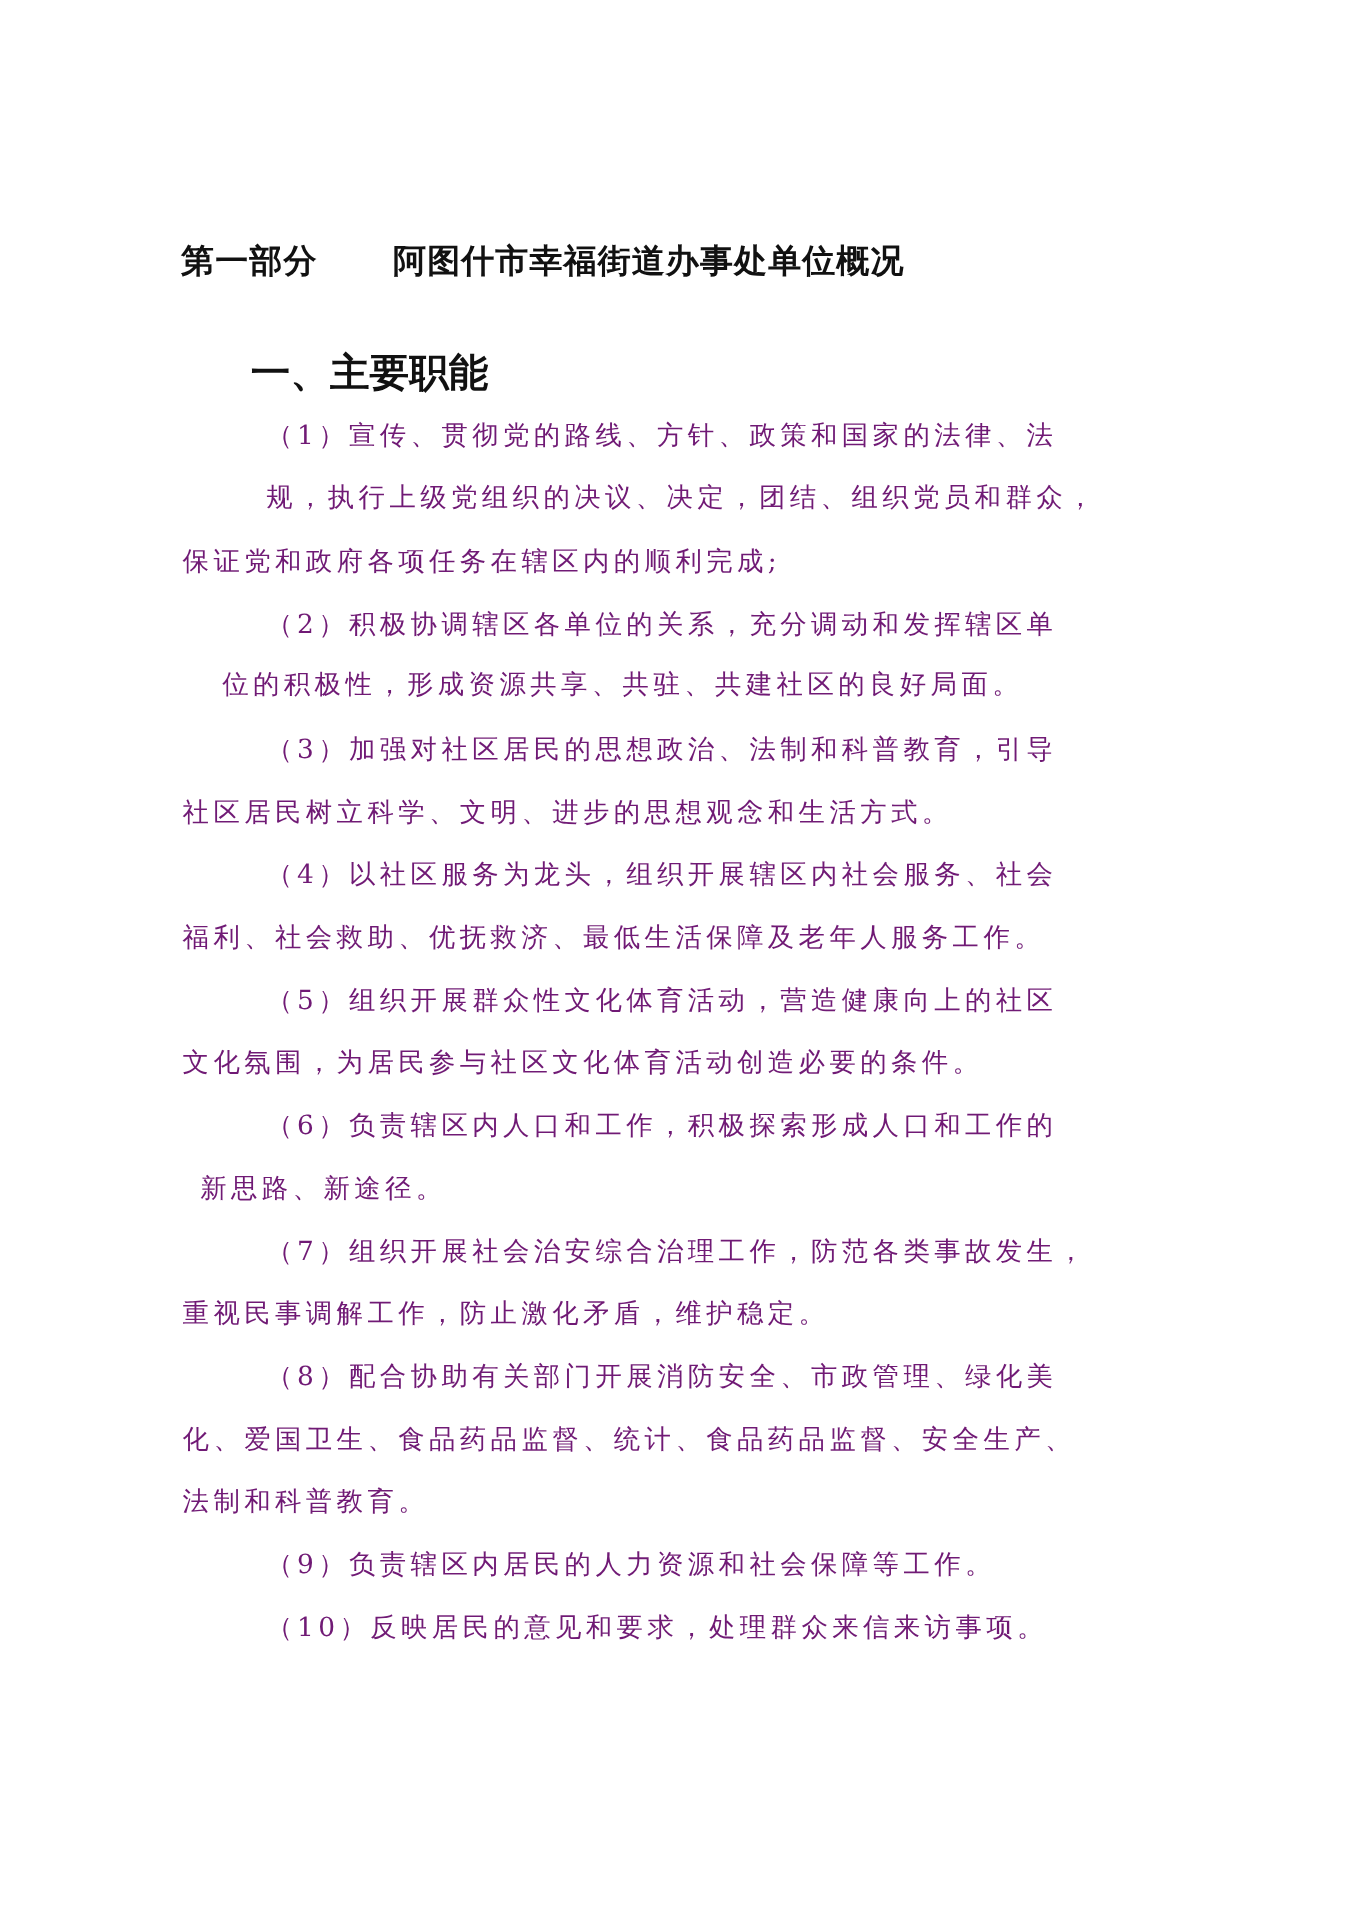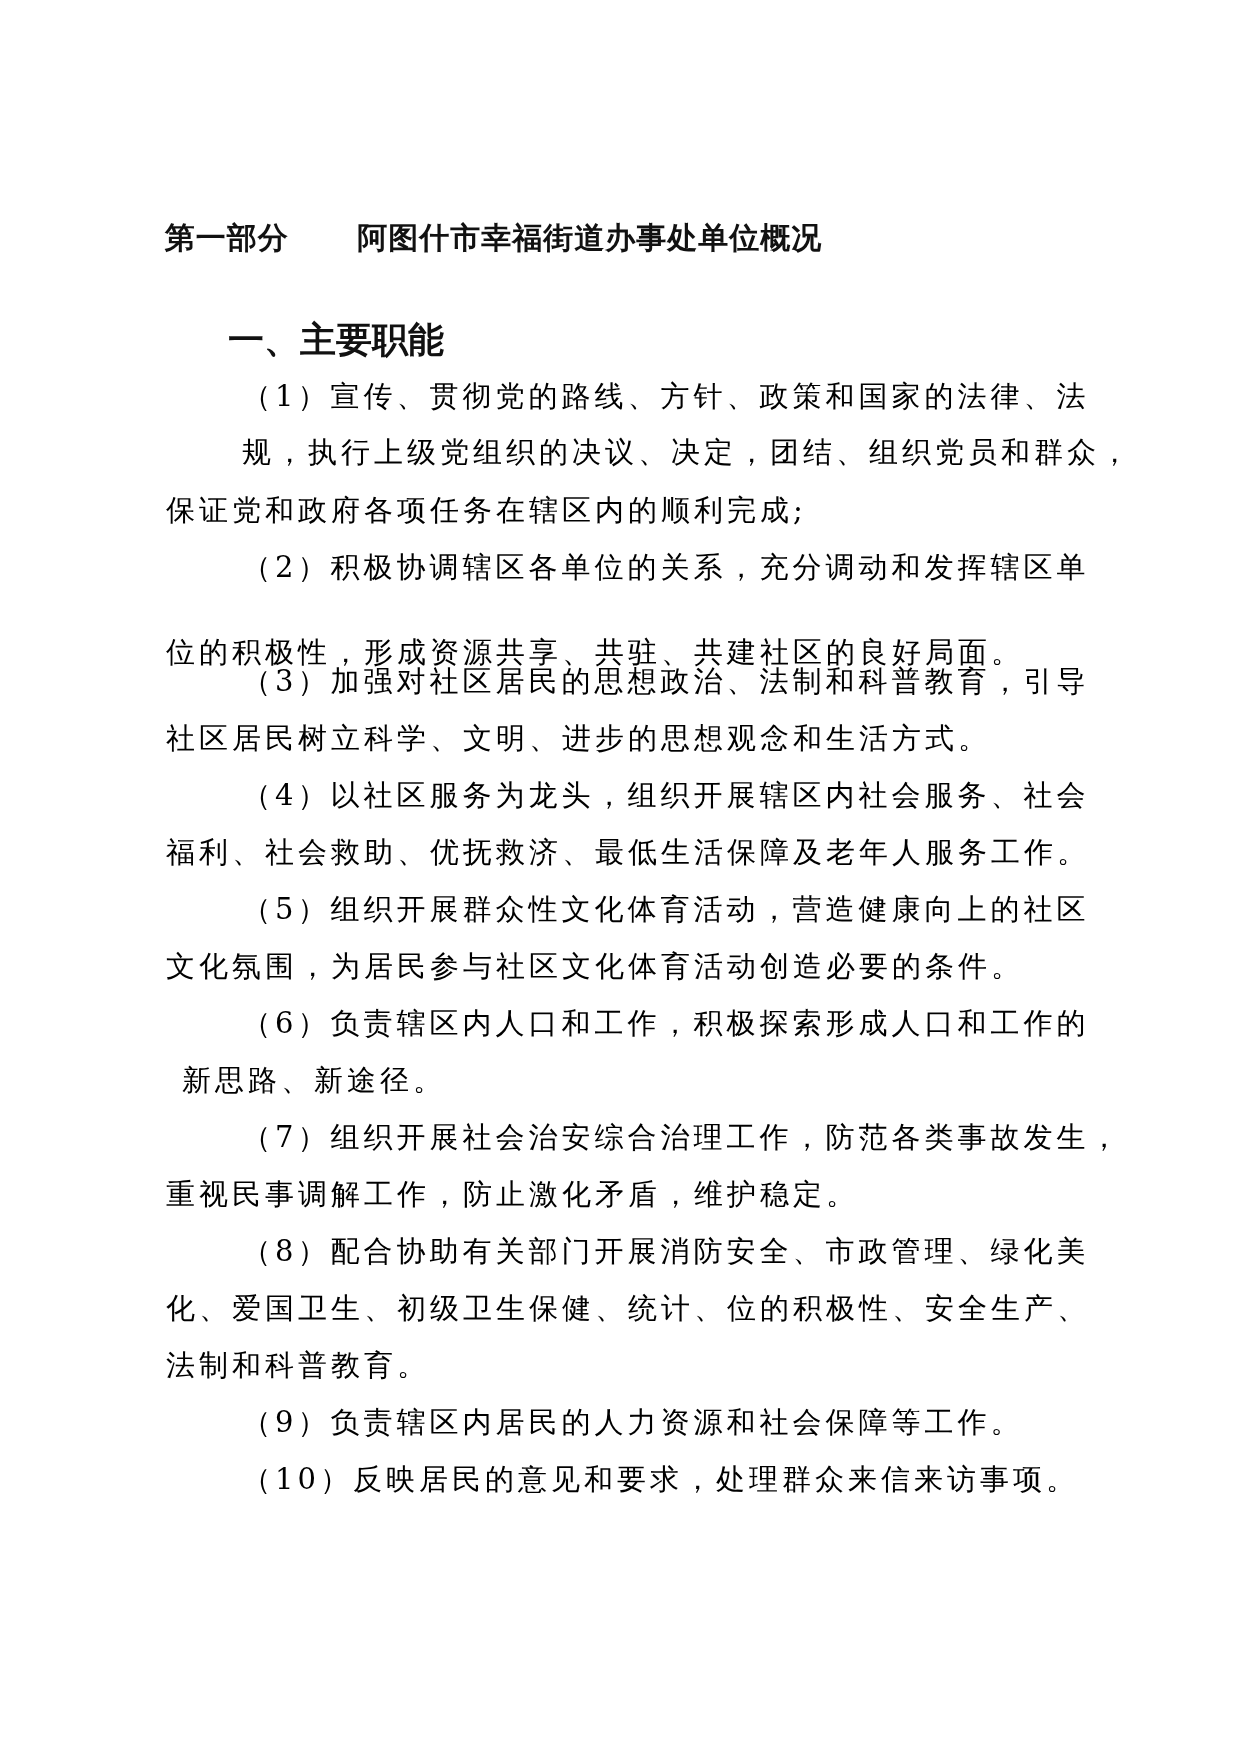--- a/index.html
+++ b/index.html
@@ -10,46 +10,46 @@
     font-family: "DejaVu Sans", sans-serif; font-size: 30px; font-weight: bold; letter-spacing: 1px;
     color: #111; line-height: 44px; white-space: pre;
   }
   .section-heading {
     position: absolute; top: 318px; left: 228px;
     font-family: "DejaVu Sans", sans-serif; font-size: 36px; font-weight: bold;
     color: #111; line-height: 44px; white-space: pre;
   }
   .line {
     position: absolute; left: 166px; width: 920px;
-    font-family: "DejaVu Serif", serif; font-size: 29px; letter-spacing: 4px;
-    color: #000000; line-height: 44px; white-space: pre; text-align: justify;
+    font-family: "DejaVu Serif", serif; font-size: 24px; letter-spacing: 4px;
+    color: #701a75; line-height: 44px; white-space: pre; text-align: justify;
   }
   .line.indent { left: 242px; width: 844px; }
 </style>
 </head>
 <body>
 
 <div class="page">
   <div class="title">第一部分      阿图什市幸福街道办事处单位概况</div>
   <div class="section-heading">一、主要职能</div>
   <div id="body-lines">
       <div class="line indent" style="top: 374px;">（1）宣传、贯彻党的路线、方针、政策和国家的法律、法</div>
       <div class="line indent" style="top: 430px;">规，执行上级党组织的决议、决定，团结、组织党员和群众，</div>
       <div class="line" style="top: 488px;">保证党和政府各项任务在辖区内的顺利完成;</div>
       <div class="line indent" style="top: 545px;">（2）积极协调辖区各单位的关系，充分调动和发挥辖区单</div>
-      <div class="line" style="top: 630px;">位的积极性，形成资源共享、共驻、共建社区的良好局面。</div>
+      <div class="line" style="top: 600px; margin-left: 36px;">位的积极性，形成资源共享、共驻、共建社区的良好局面。</div>
       <div class="line indent" style="top: 659px;">（3）加强对社区居民的思想政治、法制和科普教育，引导</div>
       <div class="line" style="top: 716px;">社区居民树立科学、文明、进步的思想观念和生活方式。</div>
       <div class="line indent" style="top: 773px;">（4）以社区服务为龙头，组织开展辖区内社会服务、社会</div>
       <div class="line" style="top: 830px;">福利、社会救助、优抚救济、最低生活保障及老年人服务工作。</div>
       <div class="line indent" style="top: 887px;">（5）组织开展群众性文化体育活动，营造健康向上的社区</div>
       <div class="line" style="top: 944px;">文化氛围，为居民参与社区文化体育活动创造必要的条件。</div>
       <div class="line indent" style="top: 1001px;">（6）负责辖区内人口和工作，积极探索形成人口和工作的</div>
       <div class="line" style="top: 1058px; margin-left: 16px;">新思路、新途径。</div>
       <div class="line indent" style="top: 1115px;">（7）组织开展社会治安综合治理工作，防范各类事故发生，</div>
       <div class="line" style="top: 1172px;">重视民事调解工作，防止激化矛盾，维护稳定。</div>
       <div class="line indent" style="top: 1229px;">（8）配合协助有关部门开展消防安全、市政管理、绿化美</div>
-      <div class="line" style="top: 1286px;">化、爱国卫生、初级卫生保健、统计、位的积极性、安全生产、</div>
+      <div class="line" style="top: 1286px;">化、爱国卫生、食品药品监督、统计、食品药品监督、安全生产、</div>
       <div class="line" style="top: 1343px;">法制和科普教育。</div>
       <div class="line indent" style="top: 1400px;">（9）负责辖区内居民的人力资源和社会保障等工作。</div>
       <div class="line indent" style="top: 1457px;">（10）反映居民的意见和要求，处理群众来信来访事项。</div>
     </div>
 </div>
 
 </body></html>

